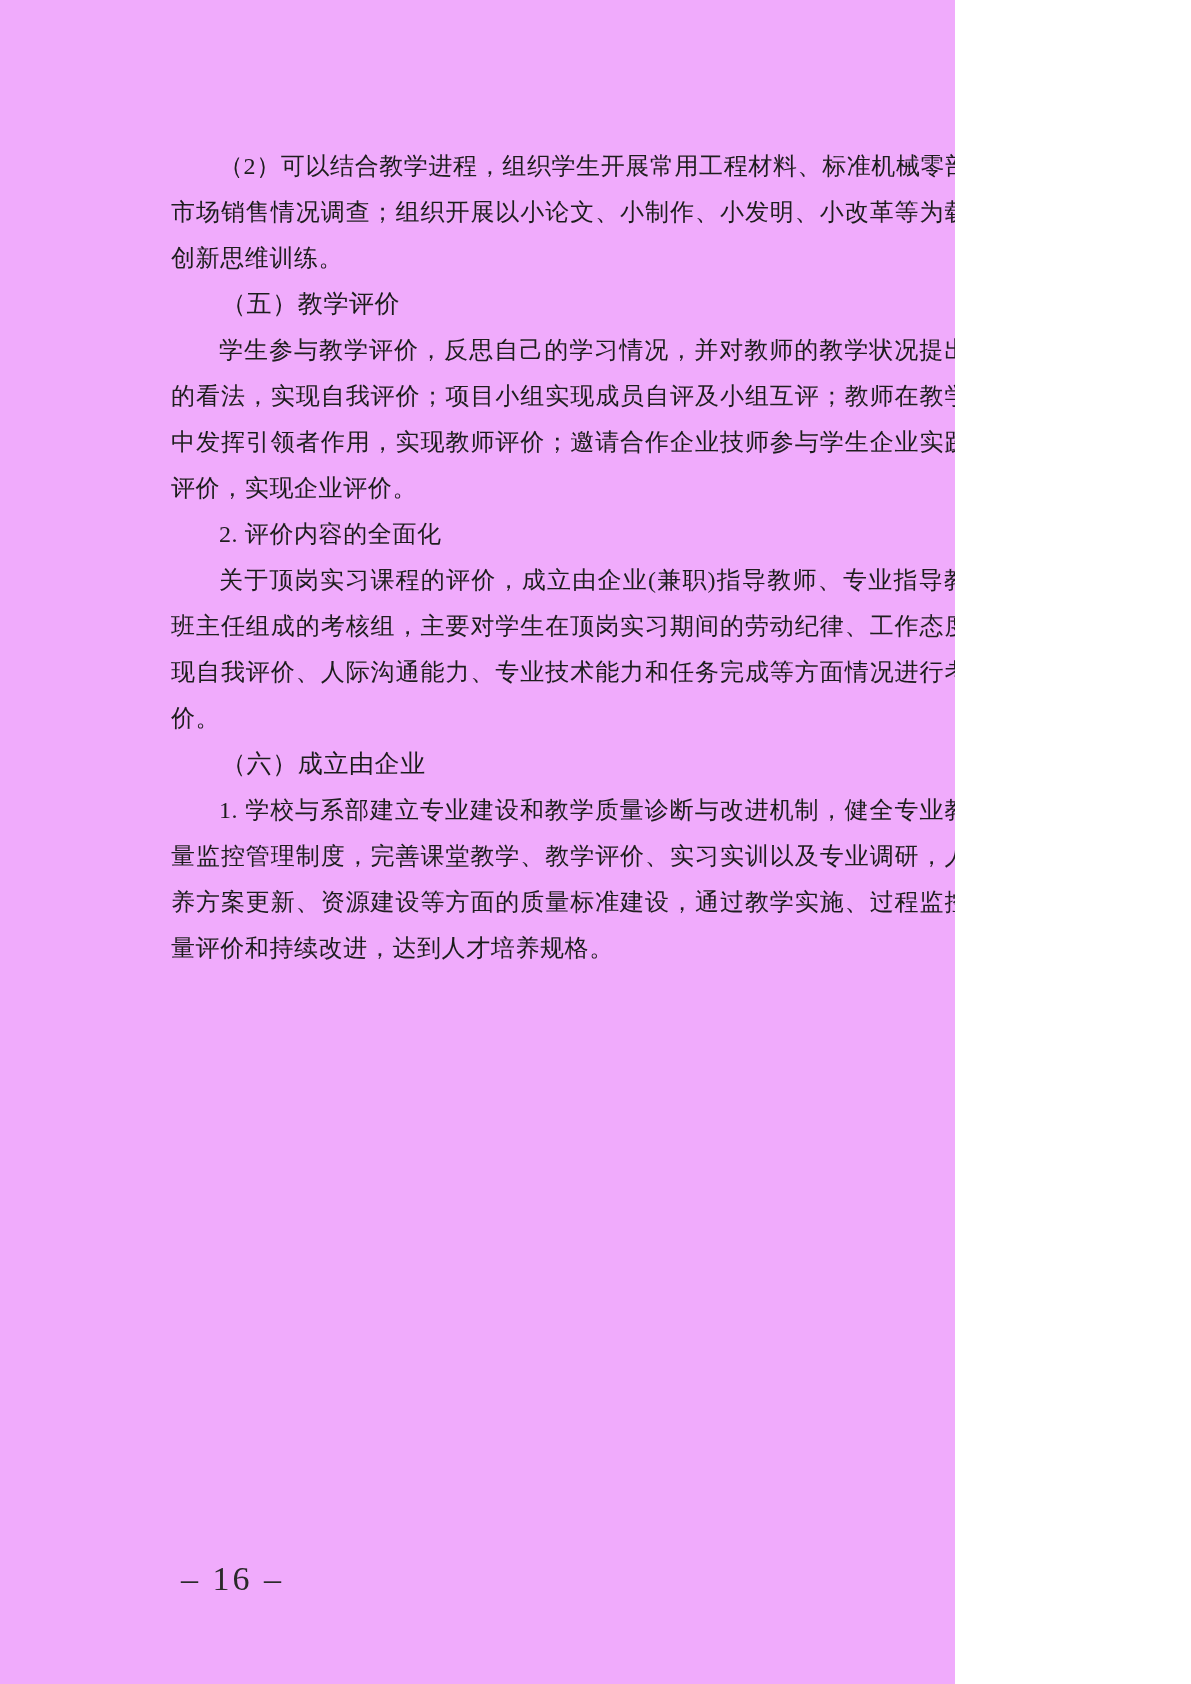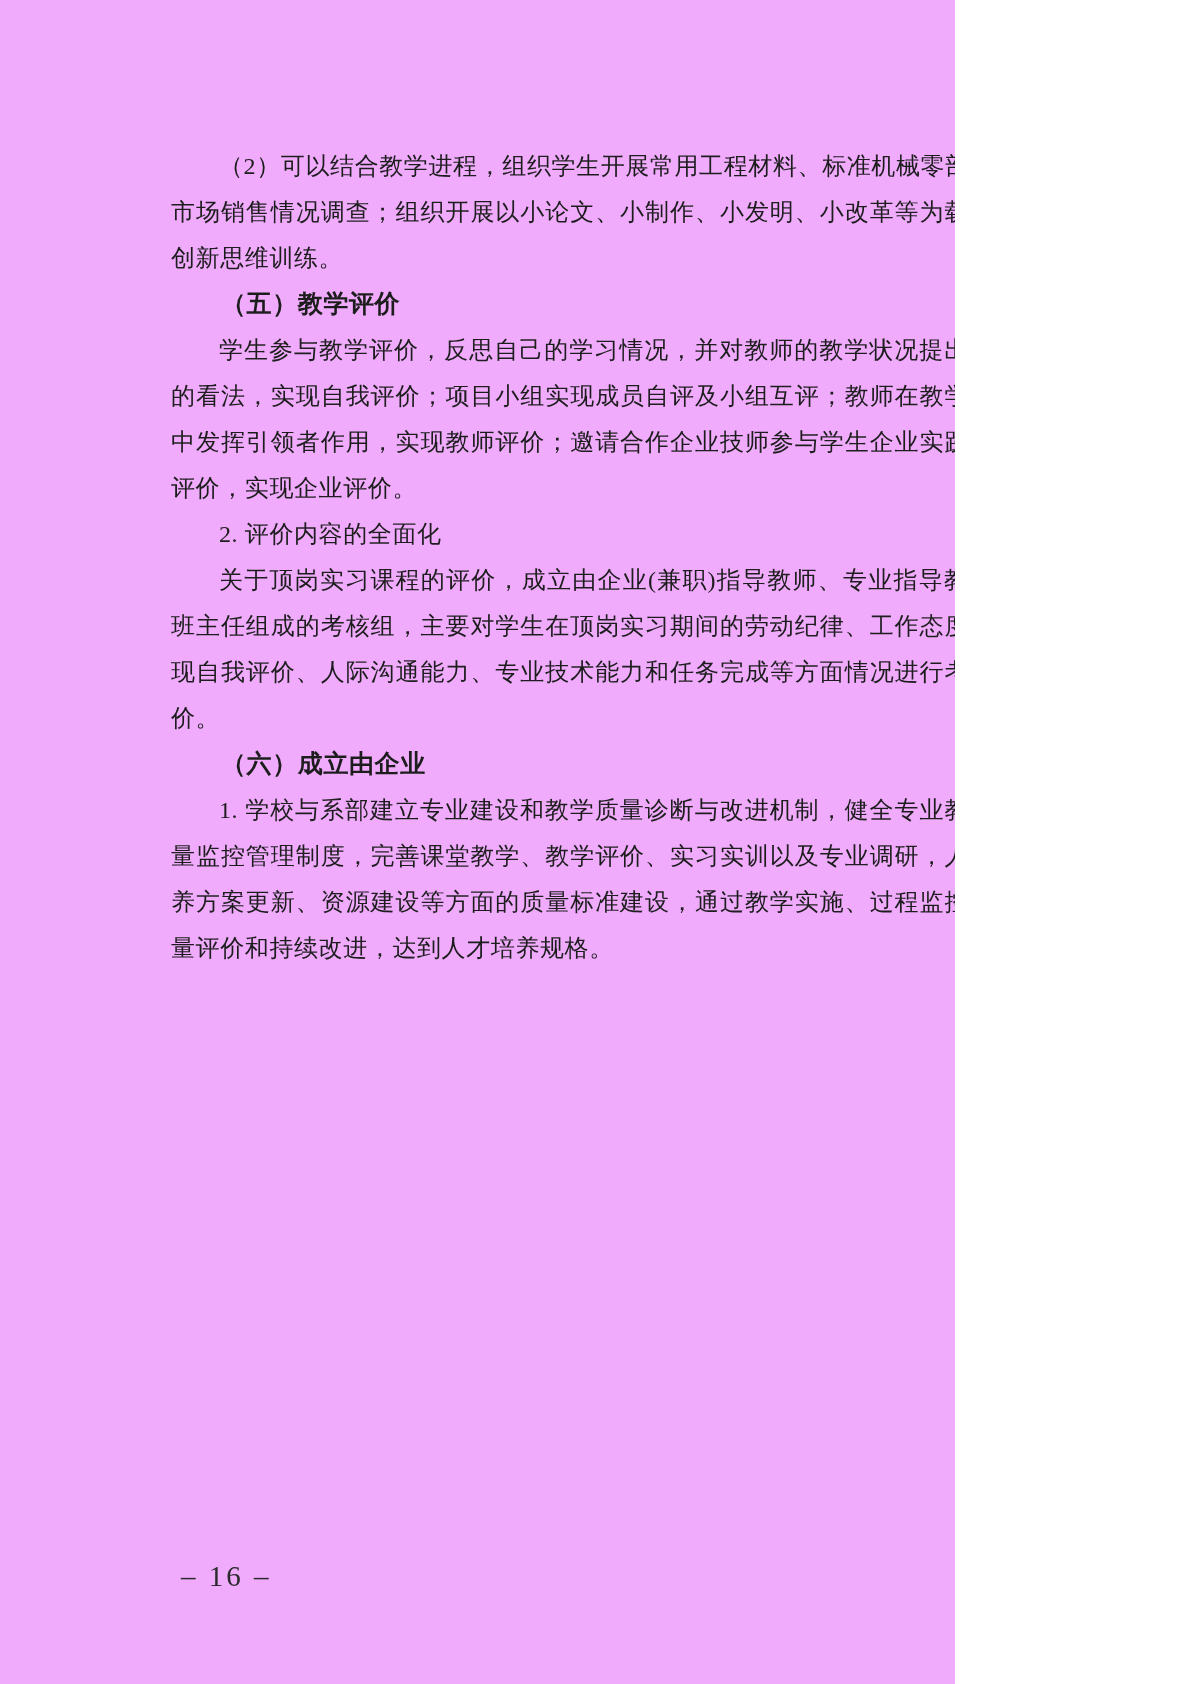--- a/index.html
+++ b/index.html
@@ -26,31 +26,31 @@
     letter-spacing: 0.6px;
     text-align: justify;
     text-justify: inter-character;
   }
   .content p {
     margin: 0;
     padding: 0;
     text-indent: 2em;
   }
   .content p.heading {
-    font-weight: 700;
+    font-weight: 400;
     font-size: 25px;
   }
   .content p.subheading {
     
   }
   .footer {
     position: absolute;
     left: 181px;
     top: 1560px;
-    font-size: 29px;
+    font-size: 34px;
     letter-spacing: 3px;
     color: #2a2a2a;
   }
 </style>
 </head>
 <body>
 
 <div class="page">
 
   <div class="content">

